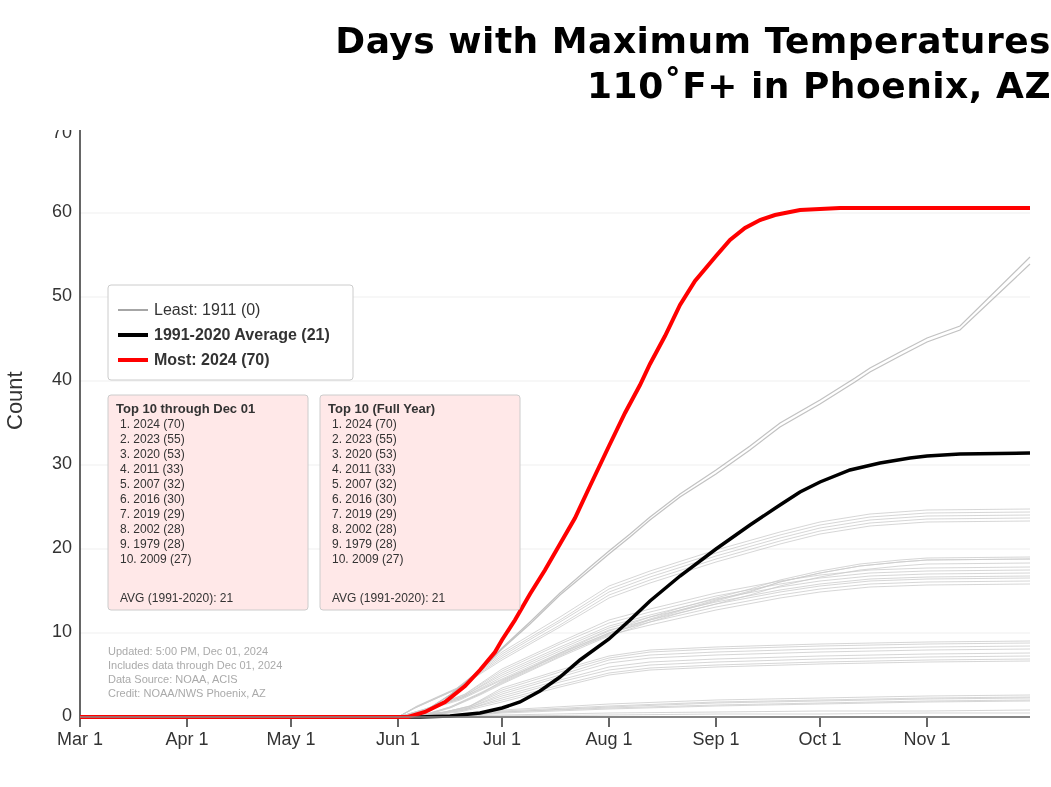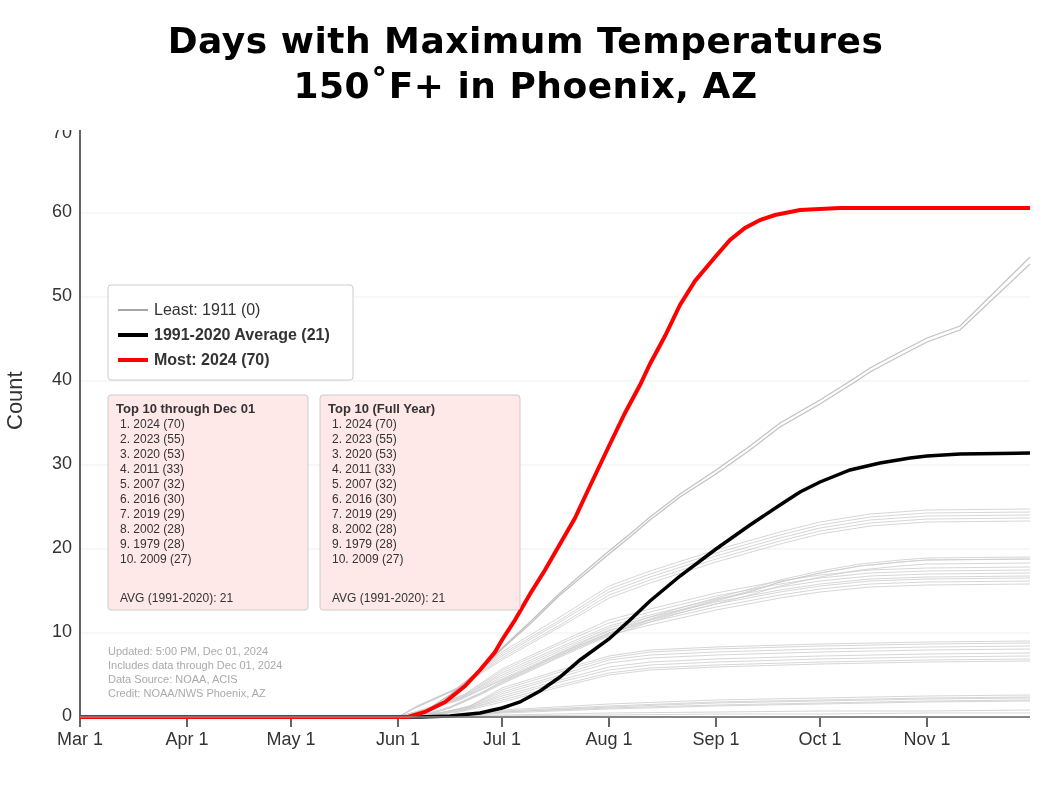--- a/index.html
+++ b/index.html
@@ -10,42 +10,42 @@
       height: 787px;
       overflow: hidden;
     }
     .chart-container {
       width: 1051px;
       height: 787px;
       position: relative;
       background: #fff;
     }
     .chart-title {
-      text-align: center;
+      text-align: right;
       font-size: 36px;
       font-weight: bold;
       padding-top: 18px;
       line-height: 1.25;
       letter-spacing: 0.5px;
     }
     svg#main-chart {
       position: absolute;
       top: 130px;
       left: 0;
       width: 1051px;
       height: 657px;
     }
   </style>
 </head>
 <body>
 
 <div class="chart-container">
   <div class="chart-title">
     <div>Days with Maximum Temperatures</div>
-    <div>150˚F+ in Phoenix, AZ</div>
+    <div>110˚F+ in Phoenix, AZ</div>
   </div>
 
   <svg id="main-chart" viewBox="0 0 1051 657" xmlns="http://www.w3.org/2000/svg">
 
     <g stroke="#ddd" stroke-width="0.5">
 
       <line x1="80" y1="587" x2="1030" y2="587"></line>
       <line x1="80" y1="503" x2="1030" y2="503"></line>
       <line x1="80" y1="419" x2="1030" y2="419"></line>
       <line x1="80" y1="335" x2="1030" y2="335"></line>

